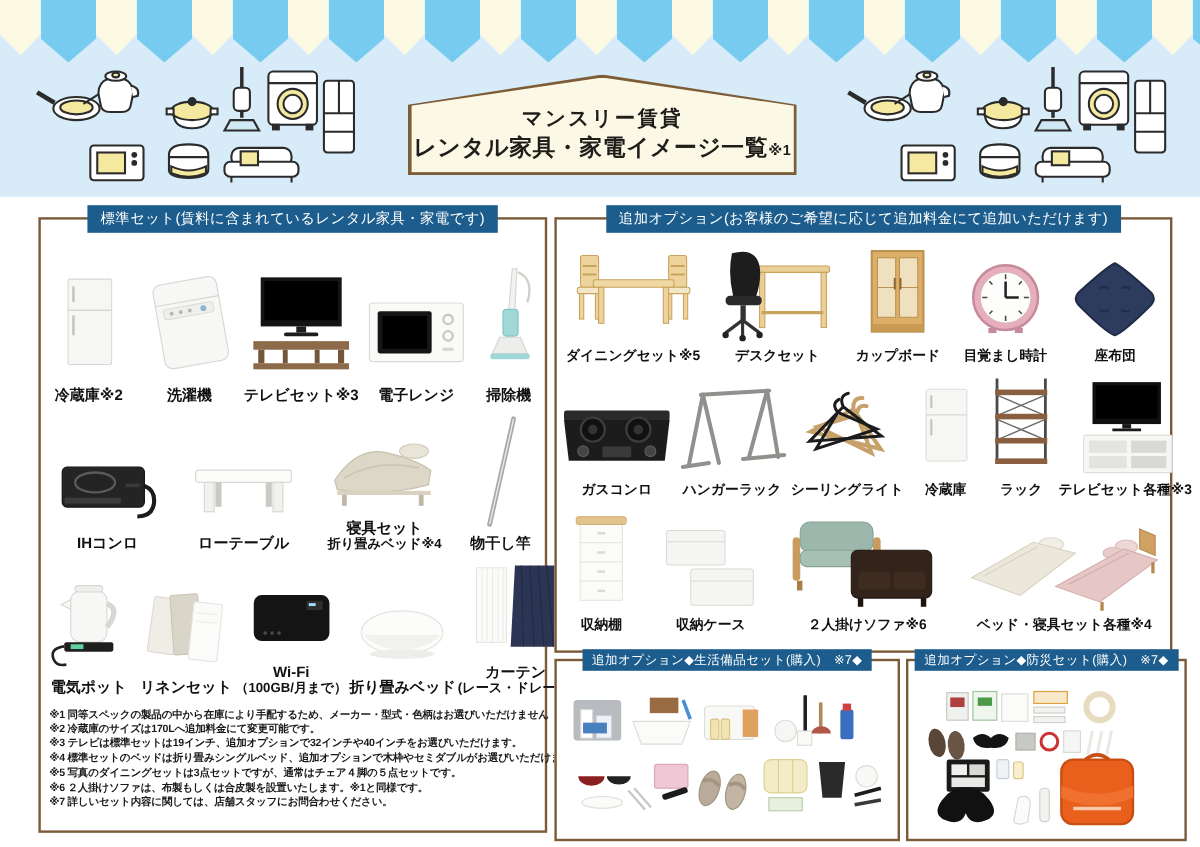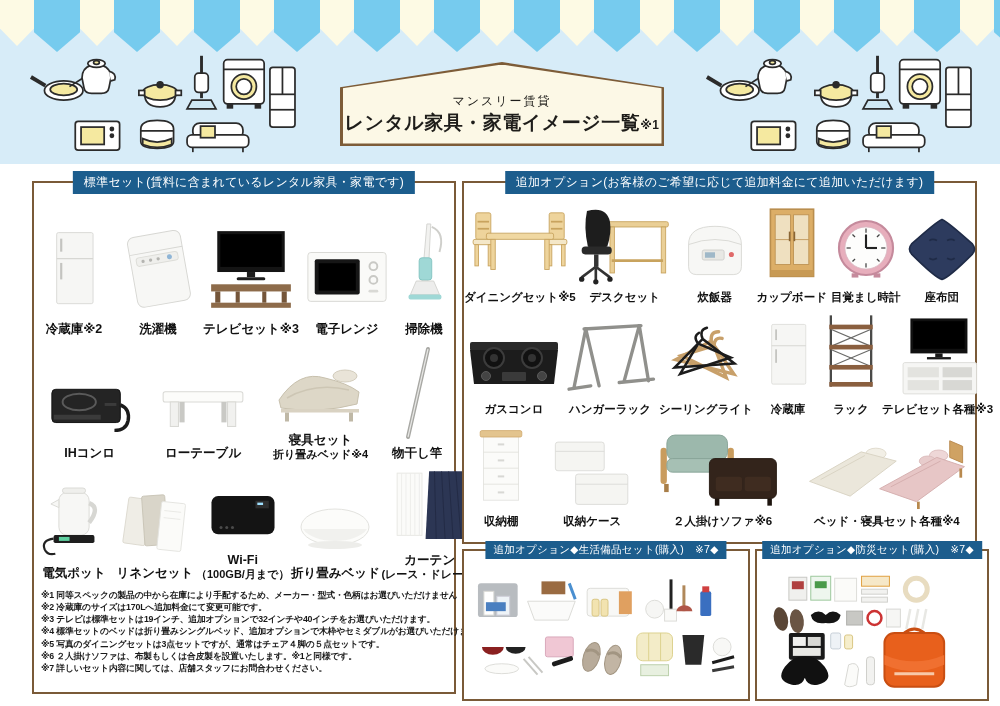--- a/index.html
+++ b/index.html
@@ -10,21 +10,21 @@
   #awning{position:absolute;left:0;top:0;width:1000px;height:52px;display:flex;overflow:hidden}
   .stripe{flex:0 0 auto;clip-path:polygon(0 0,100% 0,100% 62%,50% 100%,0 62%)}
   .icon-group{position:absolute;top:50px;width:272px;height:108px}
   .icon-group.left{left:26px}
   .icon-group.right{left:702px}
   #titlebox{position:absolute;left:340px;top:62px;width:324px;height:84px;
             clip-path:polygon(0 30%,50% 0,100% 30%,100% 100%,0 100%);background:#7d5c38;z-index:3}
   #titlebox-inner{position:absolute;left:2.5px;top:2.5px;right:2.5px;bottom:2.5px;
             clip-path:polygon(0 30%,50% 0,100% 30%,100% 100%,0 100%);background:#fcf8e6;
             display:flex;flex-direction:column;align-items:center;justify-content:flex-end;padding-bottom:8px}
-  .t1{font-size:12px;font-weight:normal;letter-spacing:2px;color:#1e1d1a}
+  .t1{font-size:17px;font-weight:bold;letter-spacing:2px;color:#1e1d1a}
   .t2{font-size:19px;font-weight:bold;letter-spacing:0.5px;color:#1e1d1a}
   .t2 .note{font-size:12px;font-weight:bold}
   
   .panel{position:absolute;border:2px solid #7a5a38;background:#fff}
   #standard{left:32px;top:181px;width:420px;height:509px}
   #options{left:462px;top:181px;width:511px;height:359px}
   #purchase-life{left:462px;top:549px;width:284px;height:148px}
   #purchase-bosai{left:755px;top:549px;width:230px;height:148px}
   .panel-header{position:absolute;top:-12px;left:50%;transform:translateX(-50%);
        background:#1c5d8d;color:#fff;font-weight:normal;font-size:12px;letter-spacing:0.3px;
@@ -457,32 +457,20 @@
               <line x1="22" y1="71" x2="6" y2="83"></line>
               <line x1="22" y1="71" x2="38" y2="83"></line>
               <line x1="22" y1="71" x2="22" y2="86"></line>
             </g>
             <circle cx="6" cy="85" r="3" fill="#222222"></circle>
             <circle cx="38" cy="85" r="3" fill="#222222"></circle>
             <circle cx="22" cy="88" r="3" fill="#222222"></circle>
           </svg>
       </div>
       <div class="lbl"><span>デスクセット</span></div>
-    </div>
-    <div class="cell">
-      <div class="img">
-        <svg width="82" height="76" viewBox="0 0 90 80">
-            <path d="M16 34 q0 -20 29 -20 q29 0 29 20 l0 24 q0 9 -9 9 l-40 0 q-9 0 -9 -9 Z" fill="#f7f7f5" stroke="#d7d7d3"></path>
-            <path d="M16 34 q29 -11 58 0" fill="none" stroke="#d7d7d3"></path>
-            <rect x="31" y="40" width="24" height="11" rx="2" fill="#e8e8e4" stroke="#cfcfcb"></rect>
-            <rect x="34" y="42.5" width="11" height="6" fill="#9fb8c8"></rect>
-            <circle cx="63" cy="45" r="2.8" fill="#e06a6a"></circle>
-          </svg>
-      </div>
-      <div class="lbl"><span>炊飯器</span></div>
     </div>
     <div class="cell">
       <div class="img">
         <svg width="72" height="88" viewBox="0 0 90 95">
             <rect x="18" y="4" width="54" height="84" fill="#dcae67" stroke="#b98e4e" stroke-width="2"></rect>
             <rect x="24" y="11" width="19" height="62" fill="#efe0c0" stroke="#b98e4e"></rect>
             <rect x="47" y="11" width="19" height="62" fill="#efe0c0" stroke="#b98e4e"></rect>
             <line x1="24" y1="42" x2="43" y2="42" stroke="#b98e4e"></line>
             <line x1="47" y1="42" x2="66" y2="42" stroke="#b98e4e"></line>
             <rect x="41" y="32" width="2" height="12" fill="#8a6534"></rect>

